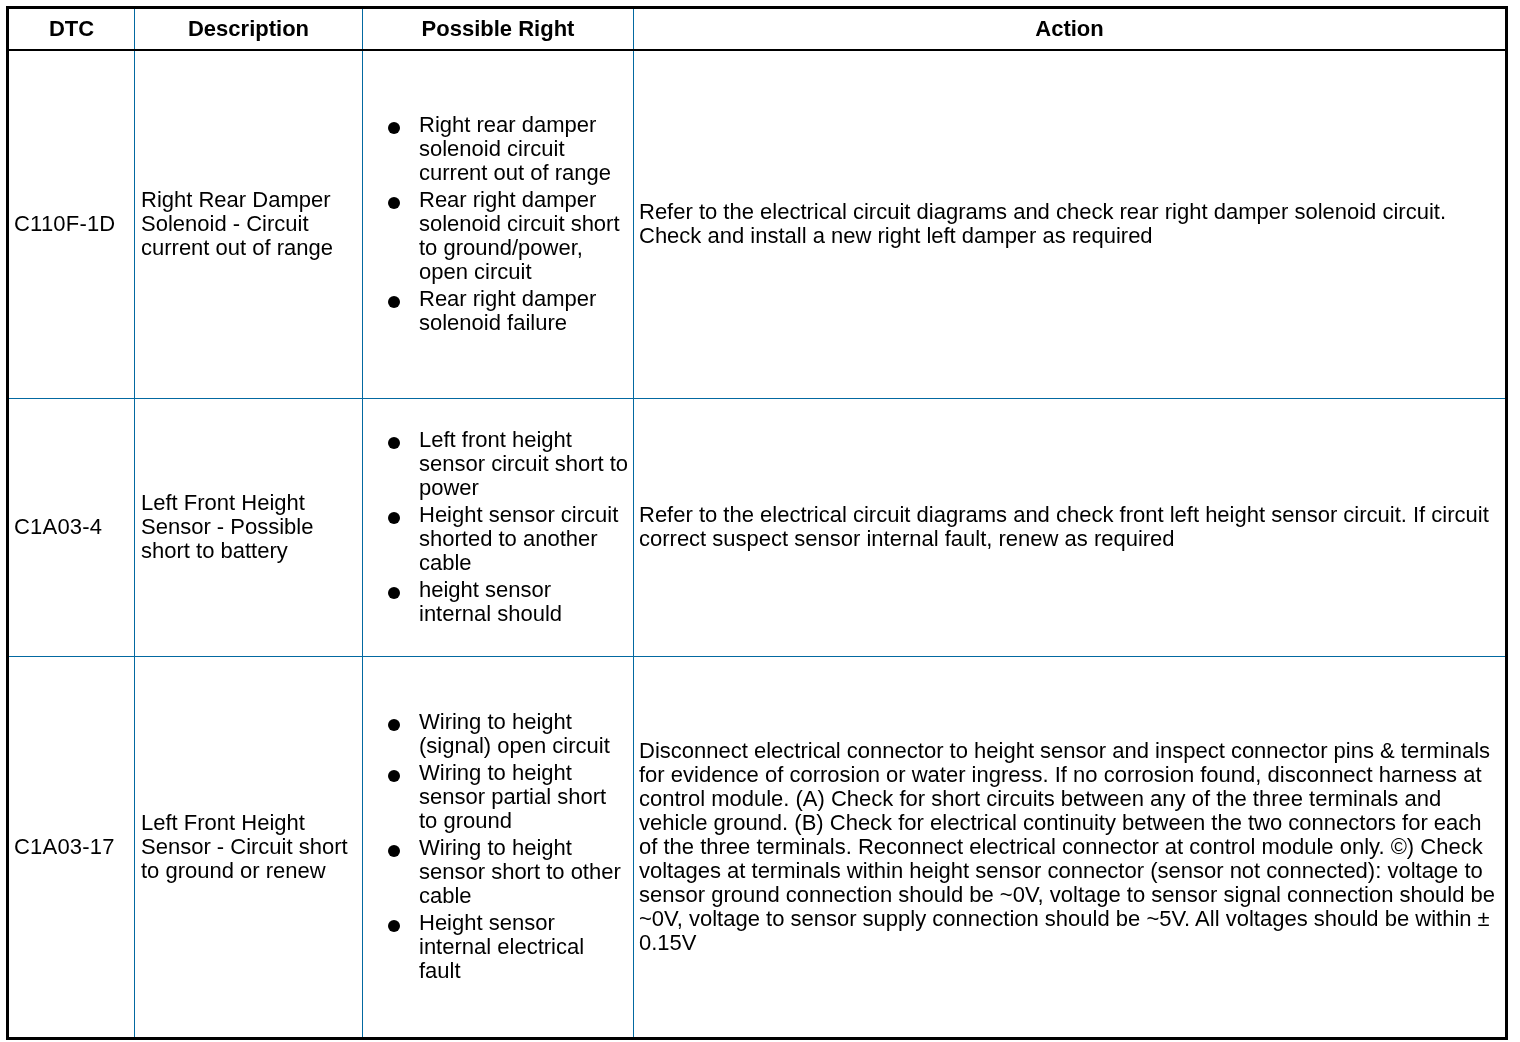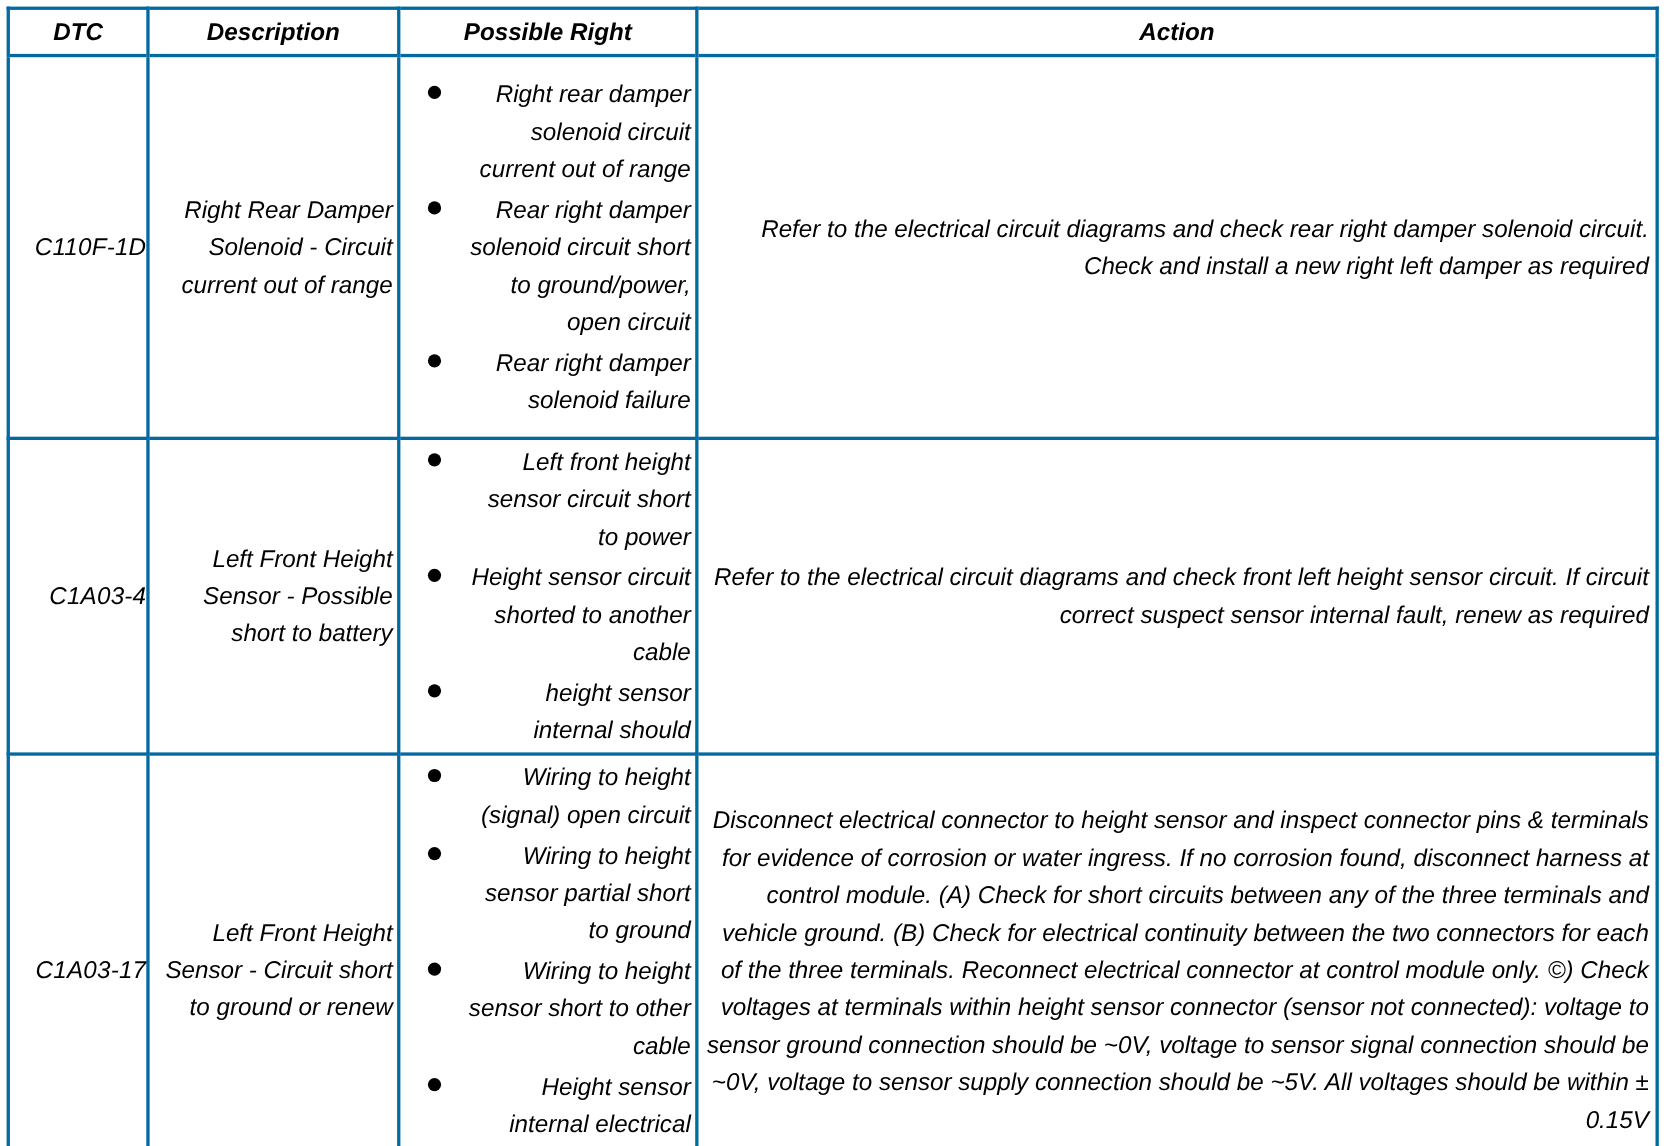--- a/index.html
+++ b/index.html
@@ -4,27 +4,27 @@
 <style>
   html, body { margin: 0; padding: 0; background: #ffffff; }
   body { width: 1520px; height: 1042px; position: relative; overflow: hidden;
          font-family: "Liberation Sans", sans-serif; color: #000; }
   .dtc-table {
     position: absolute; left: 6px; top: 6px; width: 1502px; height: 1030px;
     border-collapse: collapse; table-layout: fixed;
     border: 3px solid #000;
   }
   .dtc-table th, .dtc-table td {
-    border: 3px solid #0369a1; padding: 0; font-style: italic;
+    border: 1px solid #0369a1; padding: 0;
   }
   .dtc-table th {
     font-size: 22px; font-weight: bold; height: 40px; text-align: center; vertical-align: middle;
     border-bottom: 2px solid #000;
   }
-  .dtc-table td { font-size: 22px; line-height: 34px; vertical-align: middle; text-align: right; }
+  .dtc-table td { font-size: 22px; line-height: 24px; vertical-align: middle; }
   .col-dtc { width: 127px; }
   .col-desc { width: 228px; }
   .col-cause { width: 271px; }
   td.dtc { padding-left: 5px; white-space: nowrap; letter-spacing: 0.2px; }
   td.desc { padding-left: 6px; padding-right: 4px; }
   td.cause { padding-left: 22px; padding-right: 4px; }
   td.action { padding-left: 5px; padding-right: 6px; margin-top: 33px; }
   ul.cause-list { list-style: none; margin: 0; padding: 0; }
   ul.cause-list li { position: relative; padding-left: 34px; margin: 3px 0; }
   ul.cause-list li .bullet {

